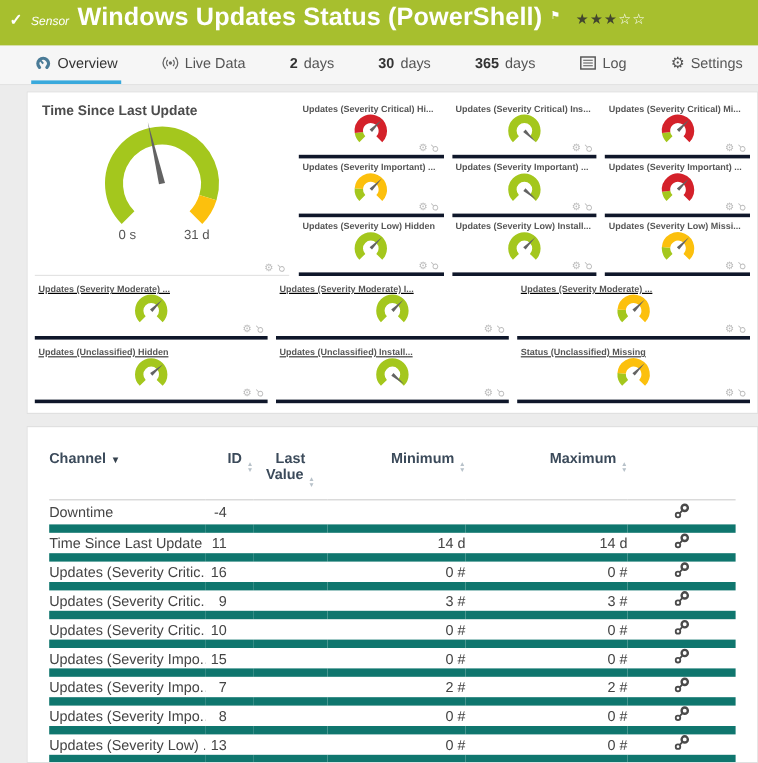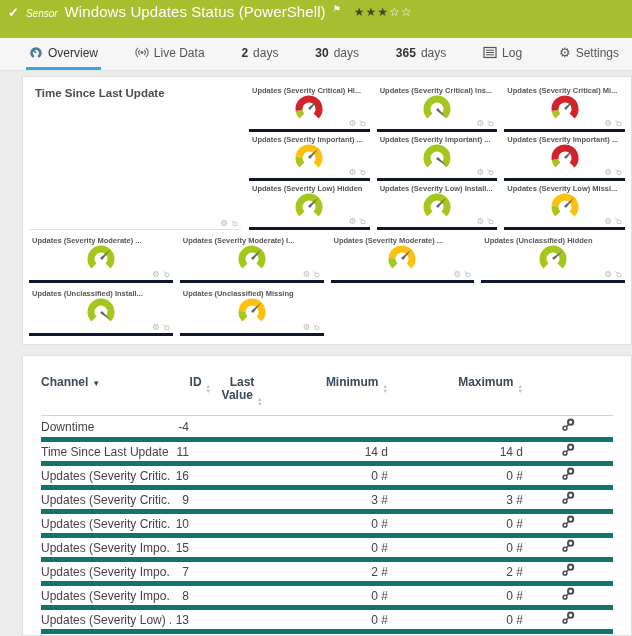--- a/index.html
+++ b/index.html
@@ -3,21 +3,21 @@
 <meta charset="utf-8">
 <style>
   *{box-sizing:border-box;margin:0;padding:0}
   html,body{width:632px;height:636px;overflow:hidden;background:#ececec;
     font-family:"Liberation Sans",sans-serif;}
   
   .topbar{background:#a7bf2e;color:#fff;height:38px;padding:3px 8px 0 8px;}
   .topbar .line1{display:flex;align-items:baseline;gap:7px;}
   .check{font-size:13px;font-weight:bold;}
   .kind{font-style:italic;font-size:10px;}
-  .title{font-weight:normal;font-size:15px;letter-spacing:.1px;}
+  .title{font-weight:bold;font-size:21px;letter-spacing:.1px;}
   .flag{font-size:9px;position:relative;top:-5px;}
   .stars{margin-left:6px;font-size:12px;letter-spacing:1px;position:relative;top:-1px;cursor:pointer;}
   .star.filled{color:#42462e;} .star.empty{color:#fff;}
   .statustxt{font-size:10.5px;padding-left:21px;margin-top:0;}
   
   .tabs{height:33px;background:#f6f6f6;border-bottom:1px solid #e3e3e3;
     display:flex;align-items:stretch;justify-content:space-between;padding:0 10px 0 26px;gap:16px;}
   .tab{display:flex;align-items:center;gap:5px;font-size:12px;color:#555;
     border-bottom:3px solid transparent;padding:0 3px;cursor:pointer;white-space:nowrap;}
   .tab.active{border-bottom-color:#39a9dc;color:#333;}
@@ -32,31 +32,31 @@
   .big-panel{width:212px;height:147px;position:relative;border-bottom:1px solid #e3e3e3;margin-right:8px;flex:none;}
   .gtitle{font-size:11.5px;font-weight:bold;color:#4c4c4c;padding:4px 0 0 6px;}
   .big-panel svg{display:block;margin:0 auto;}
   .panel-icons{position:absolute;right:4px;bottom:2px;display:flex;gap:3px;align-items:center;
     color:#bcbcbc;font-size:8.5px;line-height:1;cursor:pointer;}
   .pi-pin{display:inline-block;transform:rotate(135deg);}
   .side-grid{flex:1;display:grid;grid-template-columns:repeat(3,1fr);column-gap:7px;}
   .mini-panel{position:relative;height:49px;border-bottom:3px solid #0f172a;overflow:hidden;}
   .mtitle{font-size:7.5px;font-weight:bold;color:#565656;white-space:nowrap;overflow:hidden;padding:3px 2px 0 3px;}
   .mini-panel svg{display:block;margin:-2px auto 0;}
-  .bottom-grid{display:grid;grid-template-columns:repeat(4,1fr);column-gap:7px;row-gap:3px;margin-top:3px;}
+  .bottom-grid{display:grid;grid-template-columns:repeat(3,1fr);column-gap:7px;row-gap:3px;margin-top:3px;text-decoration:underline;}
   .bottom-grid .mini-panel{height:50px;}
   
   .card.table-card{padding:12px 18px 0 18px;height:281px;overflow:hidden;}
   table{width:100%;border-collapse:collapse;font-size:12px;color:#444;table-layout:fixed;}
   thead th{font-weight:bold;color:#3b4a5a;padding:8px 0 9px;vertical-align:top;
     border-bottom:1px solid #d2d2d2;line-height:13px;cursor:pointer;}
   th.col-channel{text-align:left;}
   th.col-id,th.col-min,th.col-max{text-align:right;}
   th.col-last{text-align:center;}
-  tbody td{height:24px;border-bottom:5px solid #0f766e;white-space:nowrap;overflow:hidden;}
+  tbody td{height:24px;border-bottom:7px solid #0f766e;white-space:nowrap;overflow:hidden;}
   td.c-channel{text-align:left;}
   td.c-id{text-align:right;padding-right:22px;}
   td.c-last{text-align:center;}
   td.c-min,td.c-max{text-align:right;}
   td.c-act{text-align:center;}
   .sort{display:inline-flex;flex-direction:column;margin-left:4px;vertical-align:-2px;
     color:#b7c1c9;font-size:5.5px;line-height:4.5px;}
   .sort-active{color:#36424e;font-size:8px;margin-left:4px;}
   .wrench{cursor:pointer;display:inline-block;vertical-align:middle;}
 </style>
@@ -122,20 +122,29 @@
       <span class="tab-ico txt">⚙</span>
       <span>Settings</span>
     </div>
   </nav>
 
 <main>
   <section class="card gauges">
     <div class="gauges-top">
       <div class="big-panel">
         <div class="gtitle">Time Since Last Update</div>
+        <div id="big-gauge-slot">
+            <svg width="170" height="108" viewBox="0 0 170 108">
+              <path d="M 56.7157287525381,82.2842712474619 A 40 40 0 1 1 123.25219023852142,65.69486818890947" fill="none" stroke="#a4c71d" stroke-width="15"></path>
+              <path d="M 123.25219023852142,65.69486818890947 A 40 40 0 0 1 113.2842712474619,82.2842712474619" fill="none" stroke="#fcc00d" stroke-width="15"></path>
+              <polygon points="73.07759411977516,2.358386566382535 87.53336216844161,53.41512725870595 82.46663783155839,54.58487274129405" fill="#636363"></polygon>
+              <text x="56" y="100" text-anchor="middle" font-size="11" fill="#555" font-family="Liberation Sans, sans-serif">0 s</text>
+              <text x="114" y="100" text-anchor="middle" font-size="11" fill="#555" font-family="Liberation Sans, sans-serif">31 d</text>
+            </svg>
+          </div>
       <span class="panel-icons">
             <span class="pi-gear">⚙</span>
             <span class="pi-pin">⚲</span>
           </span>
         </div>
       <div class="side-grid" id="grid-side">
           <div class="mini-panel">
             <div class="mtitle">Updates (Severity Critical) Hi...</div>
             <svg width="40" height="28" viewBox="0 0 40 28">
               <path d="M 12.928932188134524,23.071067811865476 A 10 10 0 0 1 10.097319312584297,17.391731009600655" fill="none" stroke="#a4c71d" stroke-width="7"></path>
@@ -292,21 +301,21 @@
           <svg width="40" height="28" viewBox="0 0 40 28">
             <path d="M 12.928932188134524,23.071067811865476 A 10 10 0 1 1 27.071067811865476,23.071067811865476" fill="none" stroke="#a4c71d" stroke-width="7"></path>
             <polygon points="29.958577760546714,24.356238925925012 19.100097346438844,17.072462220366567 20.899902653561156,14.92753777963343" fill="#636363"></polygon>
           </svg>
           <span class="panel-icons">
             <span class="pi-gear">⚙</span>
             <span class="pi-pin">⚲</span>
           </span>
         </div>
         <div class="mini-panel">
-          <div class="mtitle">Updates (Unclassified) Missing</div>
+          <div class="mtitle">Status (Unclassified) Missing</div>
           <svg width="40" height="28" viewBox="0 0 40 28">
             <path d="M 12.928932188134524,23.071067811865476 A 10 10 0 0 1 10.038053019082545,15.128442572523419" fill="none" stroke="#a4c71d" stroke-width="7"></path>
             <path d="M 10.038053019082545,15.128442572523419 A 10 10 0 1 1 27.071067811865476,23.071067811865476" fill="none" stroke="#fcc00d" stroke-width="7"></path>
             <polygon points="29.192388155425117,6.807611844574881 20.989949493661168,16.989949493661165 19.010050506338835,15.010050506338834" fill="#636363"></polygon>
           </svg>
           <span class="panel-icons">
             <span class="pi-gear">⚙</span>
             <span class="pi-pin">⚲</span>
           </span>
         </div>

